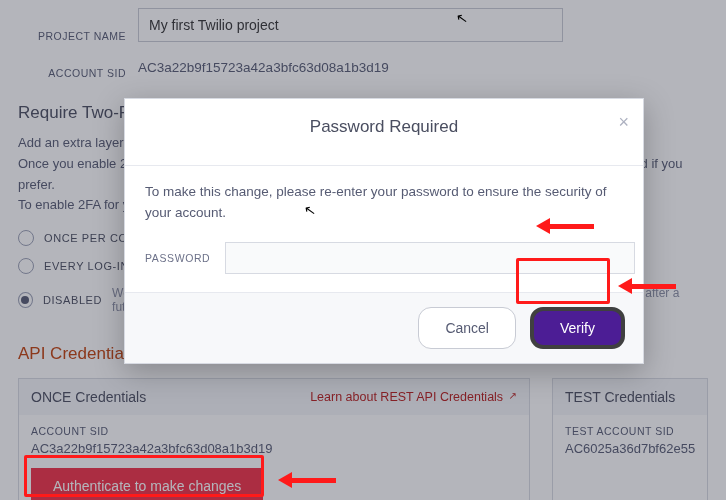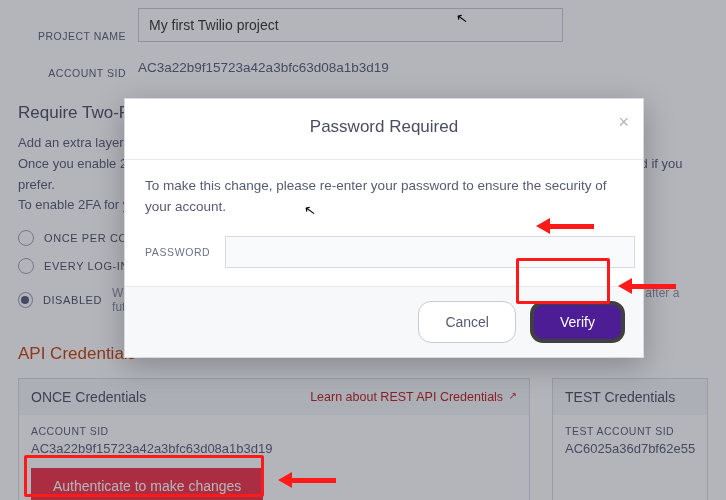--- a/index.html
+++ b/index.html
@@ -162,21 +162,21 @@
     left: 124px;
     top: 98px;
     width: 520px;
     background: #fff;
     border: 1px solid #d7dae2;
     box-shadow: 0 8px 28px rgba(0,0,0,0.25);
   }
   .modal-head {
     position: relative;
     text-align: center;
-    padding: 18px 12px 22px 12px;
+    padding: 18px 12px 28px 12px;
     border-bottom: 1px solid #e7e9ef;
     font-size: 17px;
     color: #4a4e60;
   }
   .modal-close {
     position: absolute;
     right: 14px;
     top: 14px;
     color: #aeb2c1;
     font-size: 18px;

